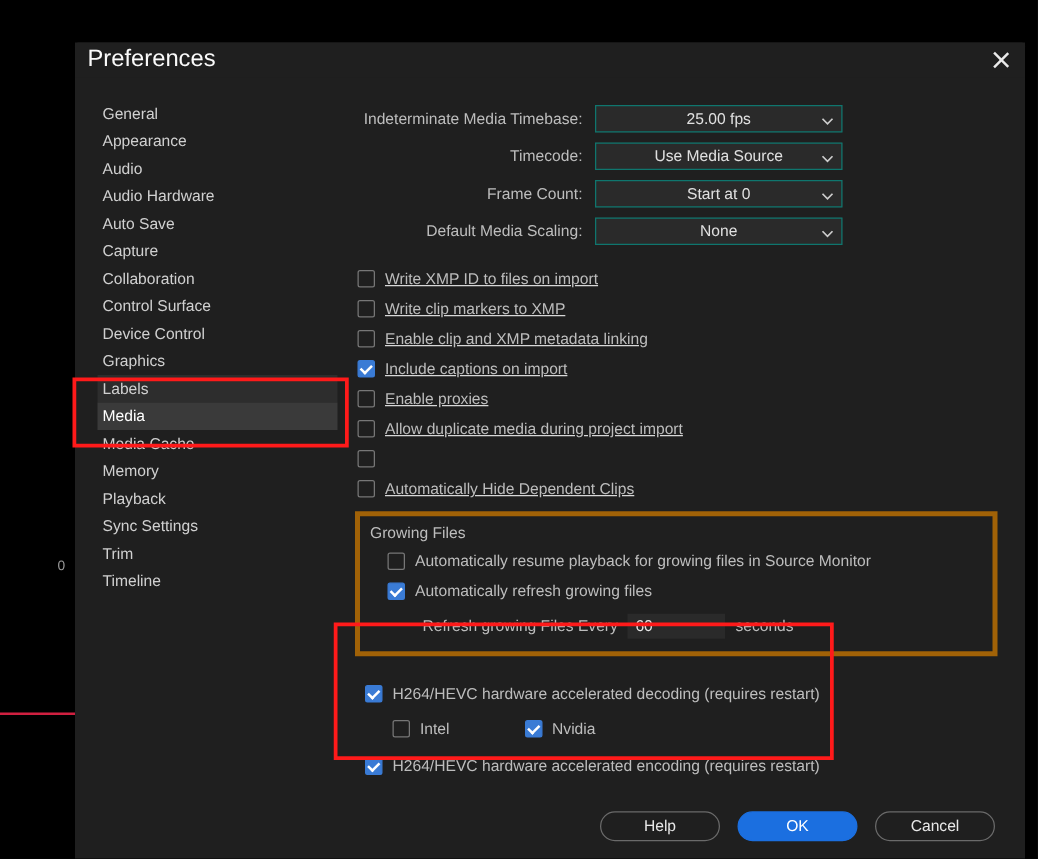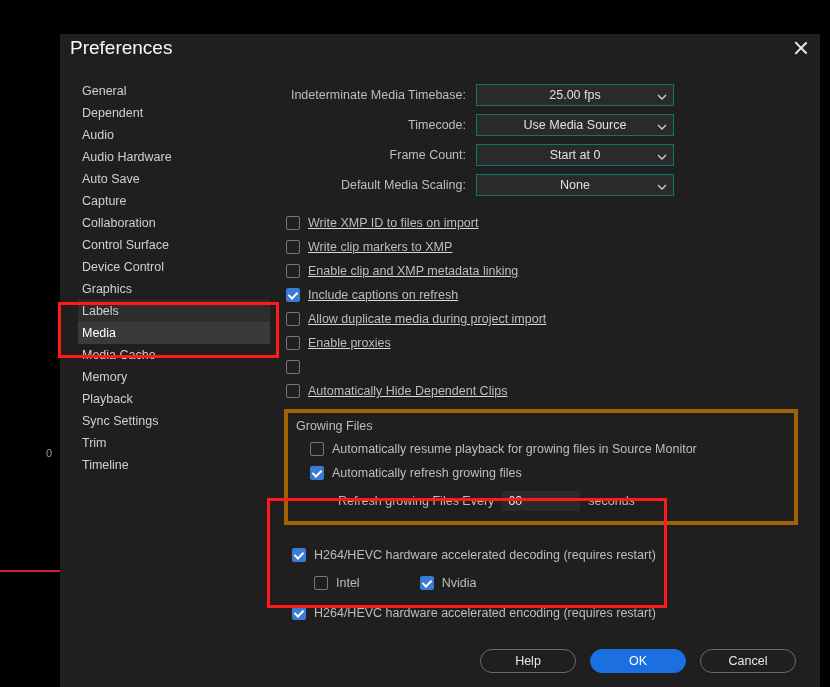--- a/index.html
+++ b/index.html
@@ -64,21 +64,21 @@
 
 <div class="dialog">
   <div class="titlebar">
     <span class="title">Preferences</span>
     <span class="close"></span>
   </div>
 
   <div class="body">
     <div class="sidebar" id="sidebar">
         <div class="side-item">General</div>
-        <div class="side-item">Dependent</div>
+        <div class="side-item">Appearance</div>
         <div class="side-item">Audio</div>
         <div class="side-item">Audio Hardware</div>
         <div class="side-item">Auto Save</div>
         <div class="side-item">Capture</div>
         <div class="side-item">Collaboration</div>
         <div class="side-item">Control Surface</div>
         <div class="side-item">Device Control</div>
         <div class="side-item">Graphics</div>
         <div class="side-item hover">Labels</div>
         <div class="side-item selected">Media</div>
@@ -137,29 +137,29 @@
           <div class="check-row">
             <span class="cbx"></span>
             <span class="check-label">Write clip markers to XMP</span>
           </div>
           <div class="check-row">
             <span class="cbx"></span>
             <span class="check-label">Enable clip and XMP metadata linking</span>
           </div>
           <div class="check-row">
             <span class="cbx checked"></span>
-            <span class="check-label">Include captions on refresh</span>
+            <span class="check-label">Include captions on import</span>
+          </div>
+          <div class="check-row">
+            <span class="cbx"></span>
+            <span class="check-label">Enable proxies</span>
           </div>
           <div class="check-row">
             <span class="cbx"></span>
             <span class="check-label">Allow duplicate media during project import</span>
-          </div>
-          <div class="check-row">
-            <span class="cbx"></span>
-            <span class="check-label">Enable proxies</span>
           </div>
           <div class="check-row">
             <span class="cbx"></span>
           </div>
           <div class="check-row">
             <span class="cbx"></span>
             <span class="check-label">Automatically Hide Dependent Clips</span>
           </div>
         </div>
 

